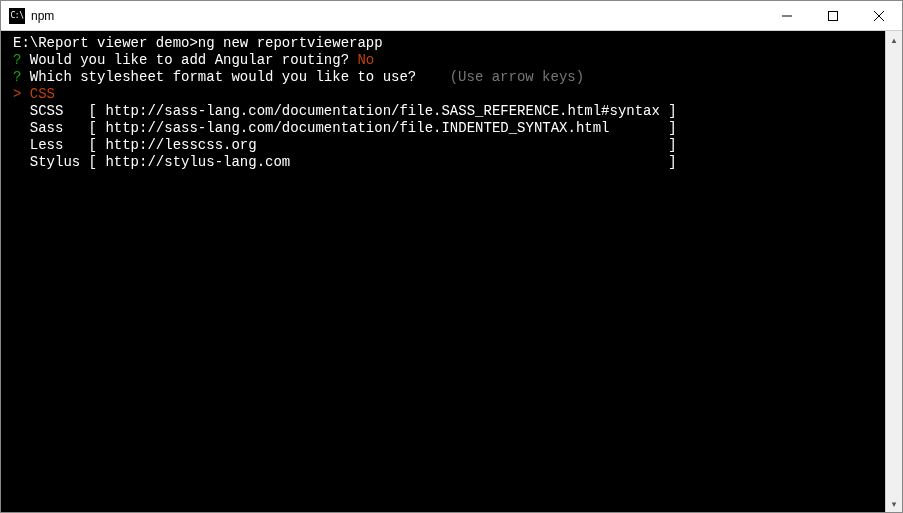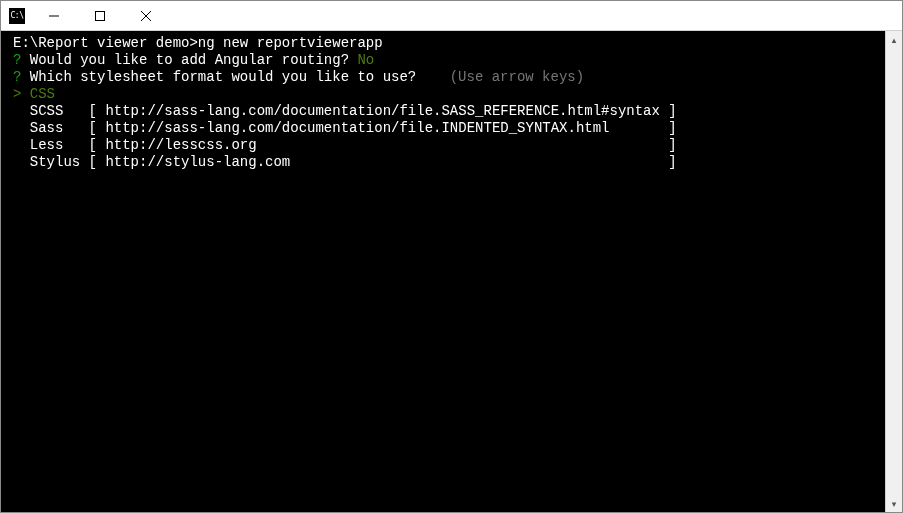--- a/index.html
+++ b/index.html
@@ -80,29 +80,30 @@
       height: 17px;
       display: flex;
       align-items: center;
       justify-content: center;
       font-size: 9px;
       color: #555;
       cursor: pointer;
     }
     .c-white  { color: #ffffff; }
     .c-green  { color: #13a10e; }
-    .c-cyan   { color: #4d7c0f; }
+    .c-cyan   { color: #c2410c; }
     .c-gray   { color: #767676; margin-left: 25px; }
     .line { display: block; }
   </style>
 </head>
 <body>
 
 <div class="titlebar">
   <span class="app-icon">C:\</span>
+  <span class="title-text">npm</span>
   <div class="win-buttons">
     <div class="win-btn">
       <svg width="10" height="10" viewBox="0 0 10 10">
           <line x1="0" y1="5" x2="10" y2="5" stroke="#000" stroke-width="1"></line>
         </svg>
     </div>
     <div class="win-btn">
       <svg width="10" height="10" viewBox="0 0 10 10">
           <rect x="0.5" y="0.5" width="9" height="9" fill="none" stroke="#000" stroke-width="1"></rect>
         </svg>

